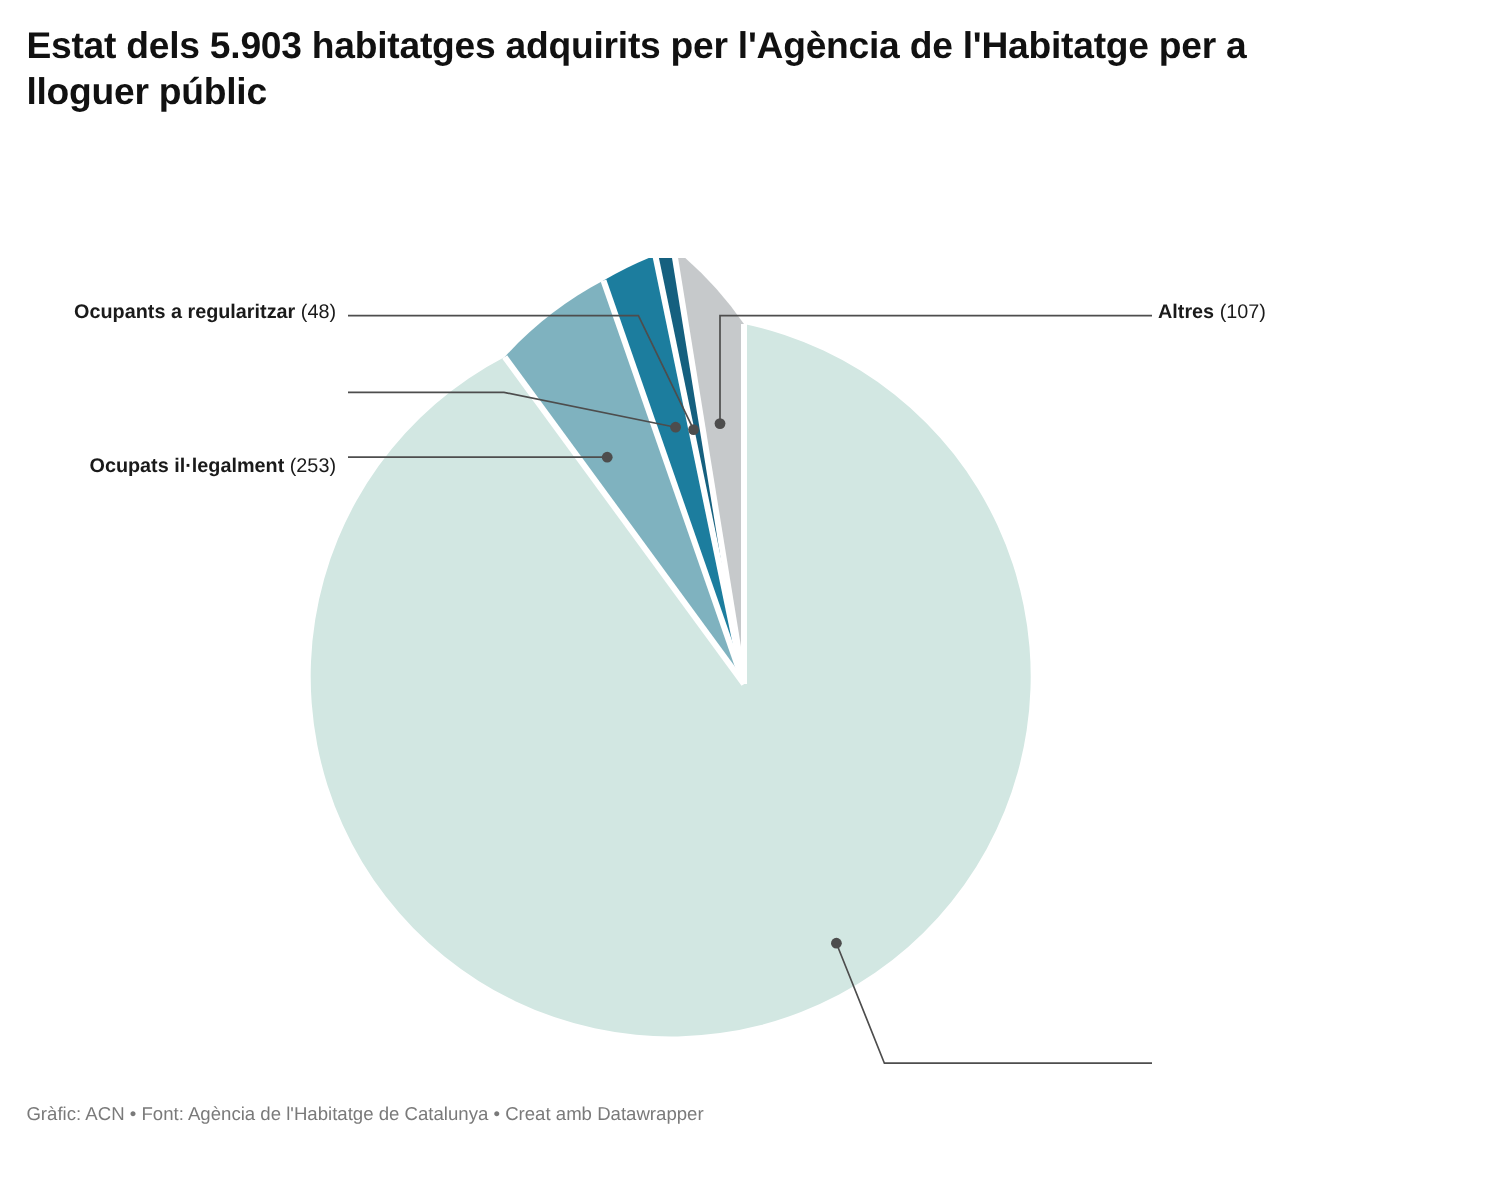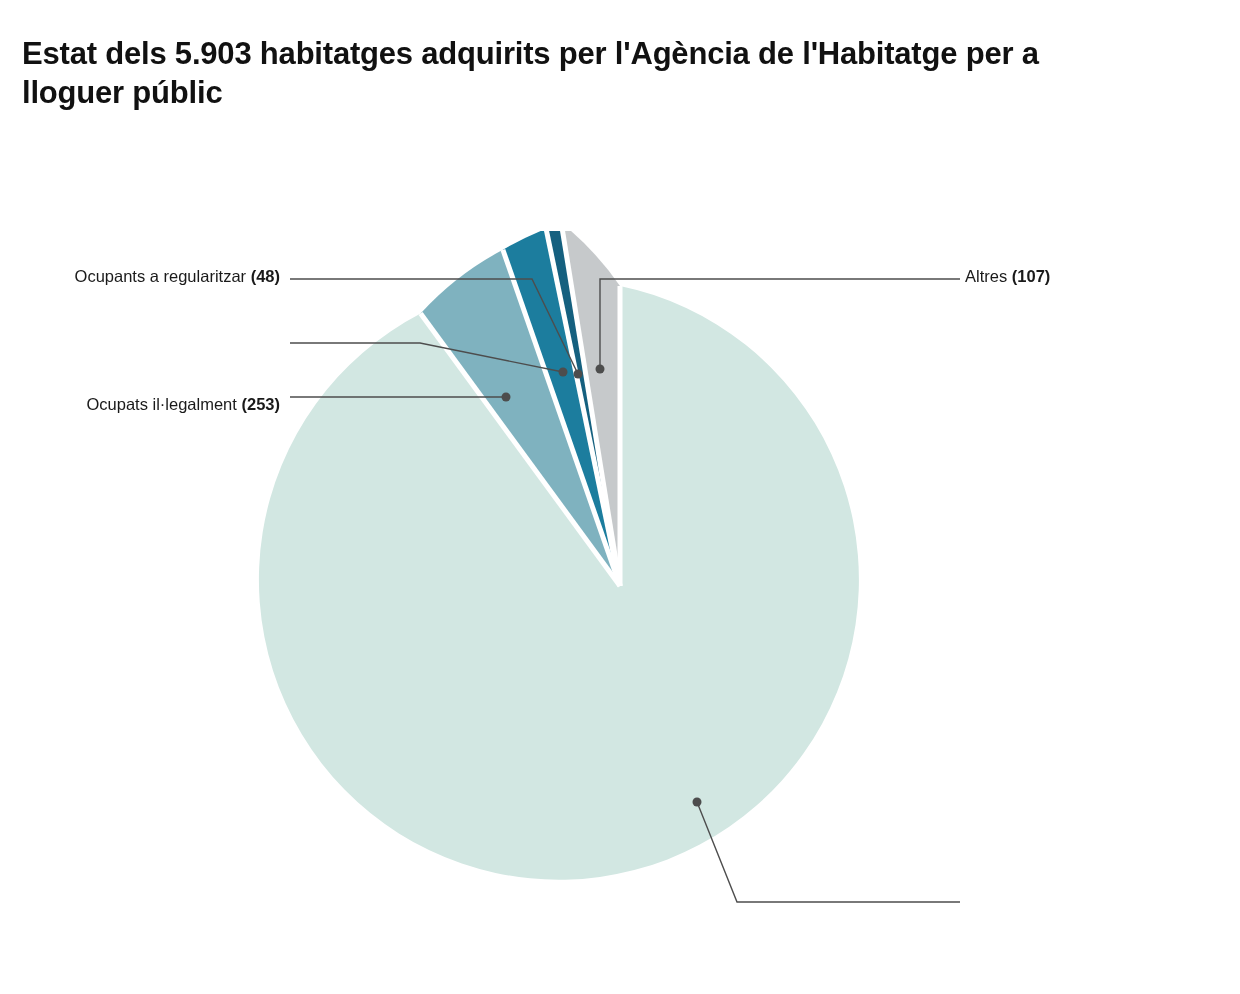--- a/index.html
+++ b/index.html
@@ -13,21 +13,20 @@
     font-family: "Liberation Sans", sans-serif;
     color: #1a1a1a;
     position: relative;
     overflow: hidden;
   }
   .chart-wrap {
     position: absolute;
     left: 0; top: 0;
     width: 1240px;
     height: 720px;
-    margin-top: 16px;
   }
   .title {
     position: absolute;
     left: 22px;
     top: 18px;
     width: 1100px;
     font-size: 31px;
     font-weight: bold;
     line-height: 1.26;
     letter-spacing: -0.2px;
@@ -60,24 +59,24 @@
   svg.pie-svg {
     display: block;
   }
   .lbl {
     position: absolute;
     font-size: 16.5px;
     line-height: 1.32;
     color: #1a1a1a;
   }
   .lbl b {
-    font-weight: normal;
+    font-weight: bold;
   }
   .lbl .val {
-    font-weight: bold;
+    font-weight: normal;
   }
   .lbl.right { text-align: left; }
   .lbl.left  { text-align: right; }
 
   #lbl-ocupants-regularitzar { left: 60px;  top: 35px;  width: 220px; }
   #lbl-en-proces             { left: 10px;  top: 100px; width: 270px; }
   #lbl-ocupats-illegalment   { left: 10px;  top: 163px; width: 270px; }
   #lbl-altres                { left: 965px; top: 35px;  width: 250px; }
   #lbl-llogat                { left: 965px; top: 655px; width: 250px; }
 </style>
@@ -141,13 +140,14 @@
       <span class="val">(253)</span>
     </div>
 
     <div class="lbl right" id="lbl-altres">
       <b>Altres</b>
       <span class="val">(107)</span>
     </div>
 
   </div>
 
+  <div class="footer">Gràfic: ACN • Font: Agència de l'Habitatge de Catalunya • Creat amb Datawrapper</div>
 </div>
 
 </body></html>

